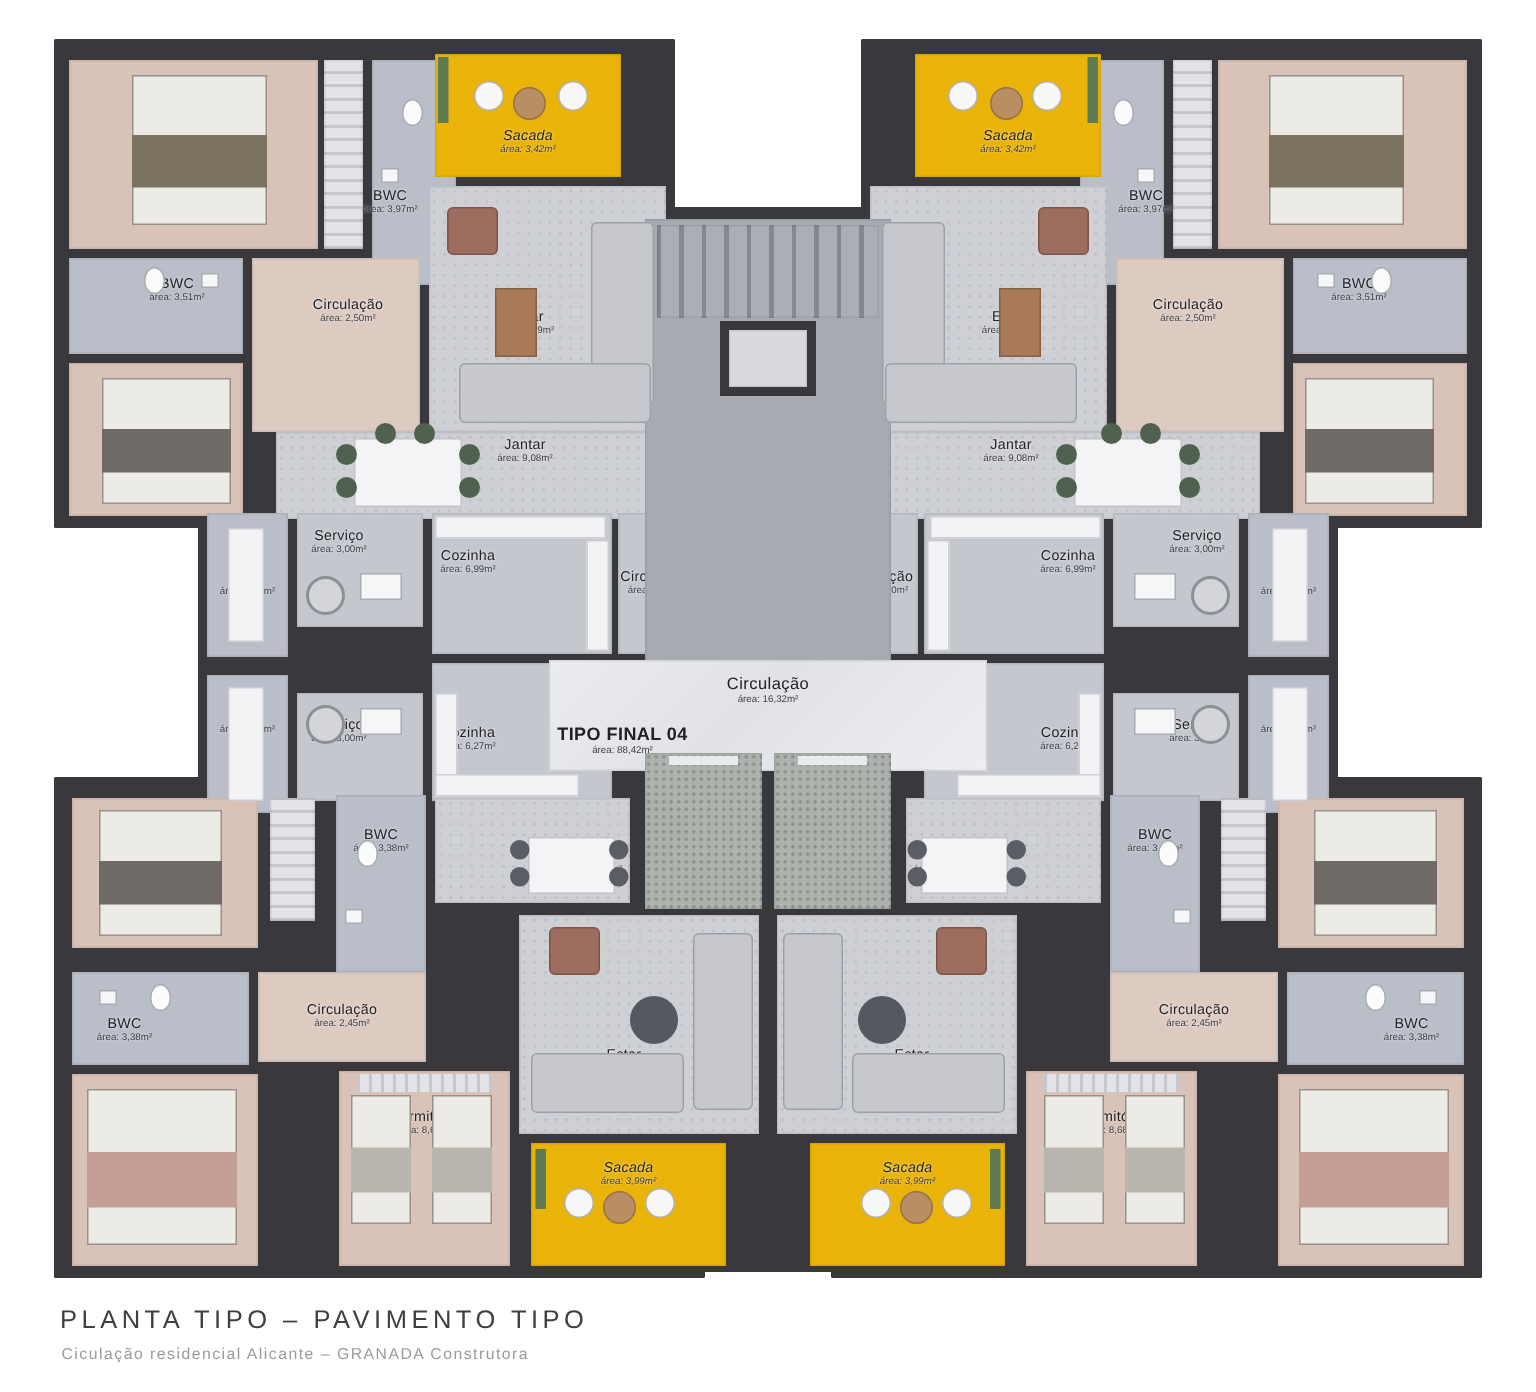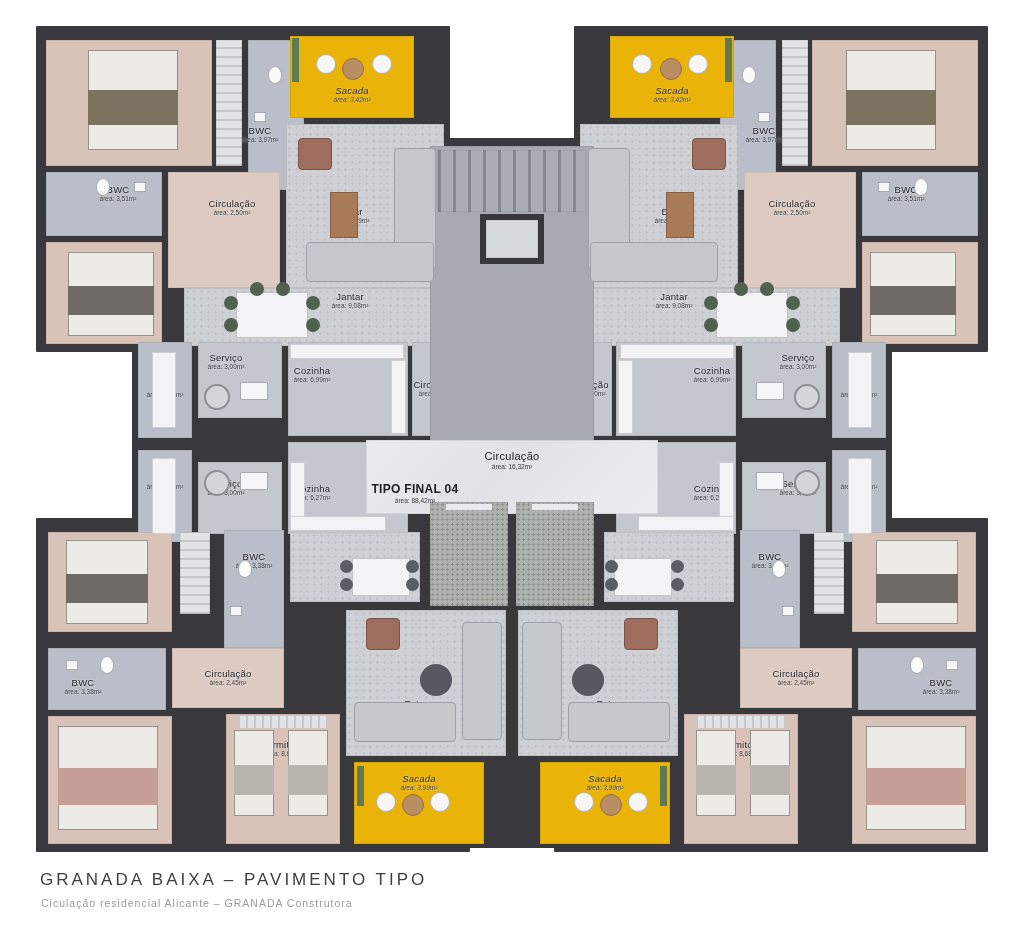--- a/index.html
+++ b/index.html
@@ -510,15 +510,15 @@
       <div class="chairw" style="left: 628px; top: 792px; width: 20px; height: 20px;"></div>
       <div class="chairw" style="left: 430px; top: 792px; width: 20px; height: 20px;"></div>
       <div class="chairw" style="left: 574px; top: 792px; width: 20px; height: 20px;"></div>
       <div class="planter" style="left: 292px; top: 38px; width: 7px; height: 44px;"></div>
       <div class="planter" style="left: 725px; top: 38px; width: 7px; height: 44px;"></div>
       <div class="planter" style="left: 357px; top: 766px; width: 7px; height: 40px;"></div>
       <div class="planter" style="left: 660px; top: 766px; width: 7px; height: 40px;"></div>
       <div class="elevdoor" style="left: 446px; top: 504px; width: 46px; height: 6px;"></div>
       <div class="elevdoor" style="left: 532px; top: 504px; width: 46px; height: 6px;"></div>
     </div>
-  <div class="title">GRANADA BAIXA – PAVIMENTO TIPO</div>
+  <div class="title">PLANTA TIPO – PAVIMENTO TIPO</div>
   <div class="subtitle">Ciculação residencial Alicante – GRANADA Construtora</div>
 </div>
 
 </body></html>

